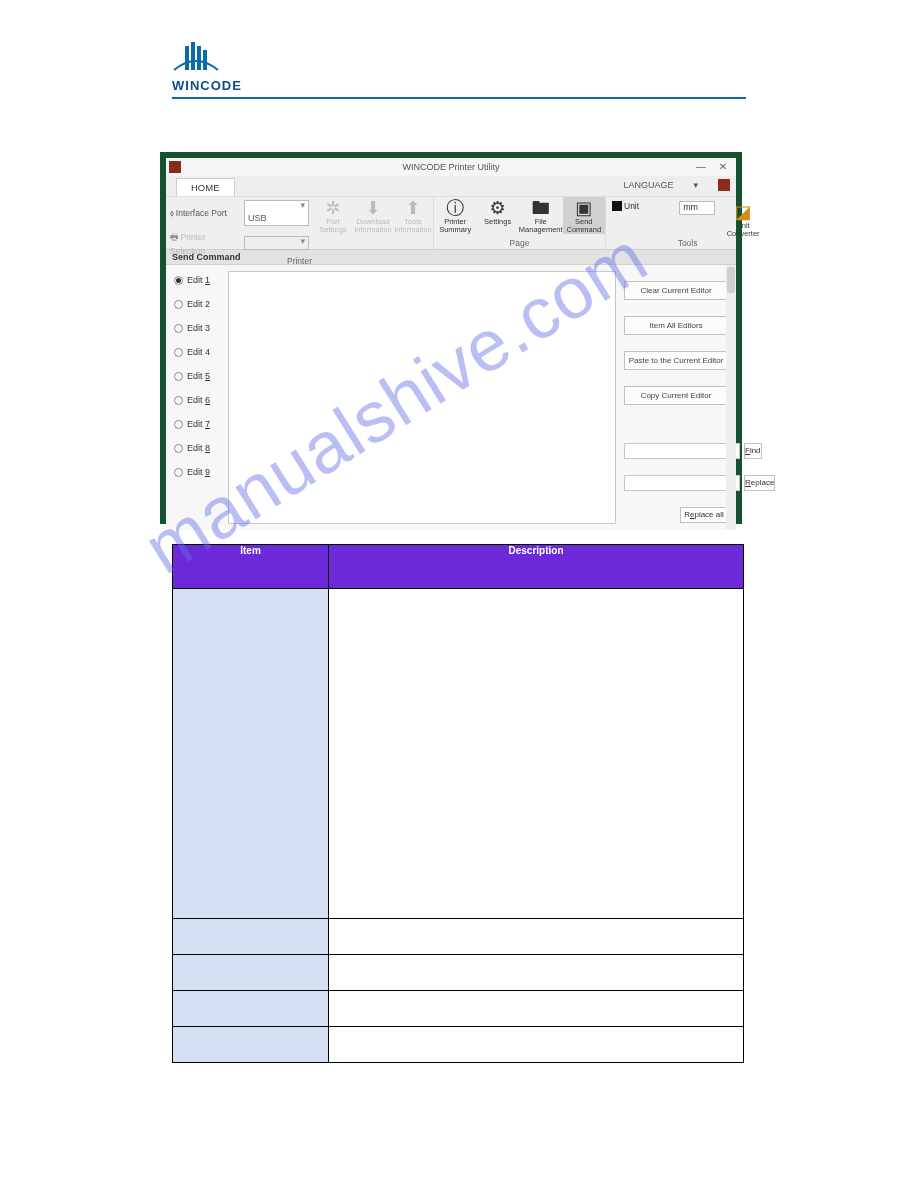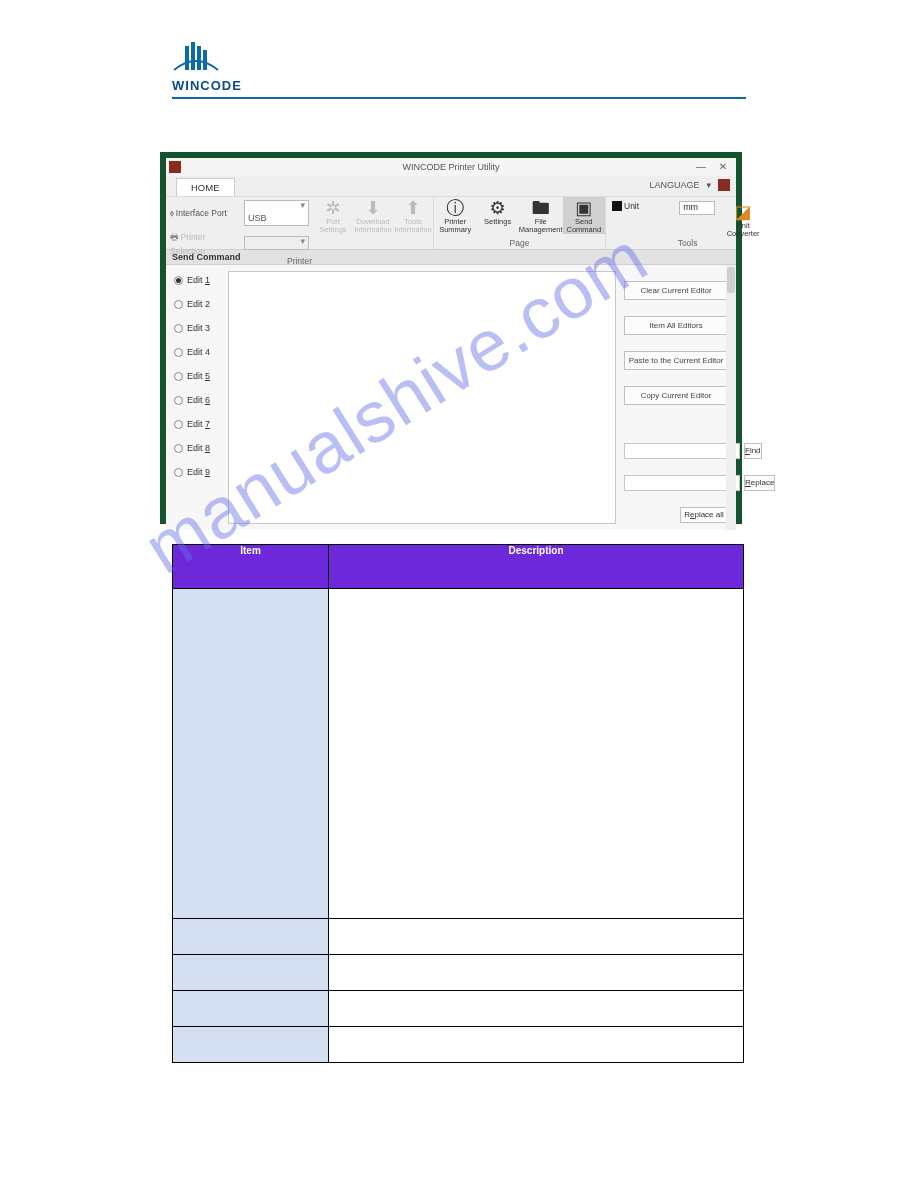--- a/index.html
+++ b/index.html
@@ -75,21 +75,21 @@
   .hometab {
     margin-left:10px;
     background:#fff;
     border:1px solid #ccc; border-bottom:none;
     padding:3px 14px;
     font-size:9.5px;
     color:#333;
   }
   .langbox {
     position:absolute; right:6px; top:3px;
-    display:flex; align-items:center; gap:7px;
+    display:flex; align-items:center; gap:20px;
     font-size:9px; color:#555;
   }
   .langbox .langicon { width:12px; height:12px; background:#8b2b1e; }
 
   
   .ribbon {
     height:54px;
     background:#efefef;
     display:flex;
     border-top:1px solid #ddd;

